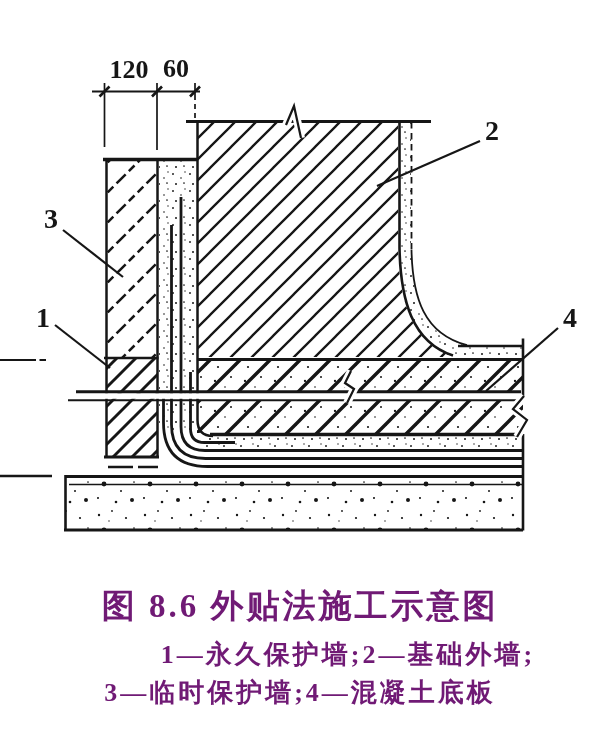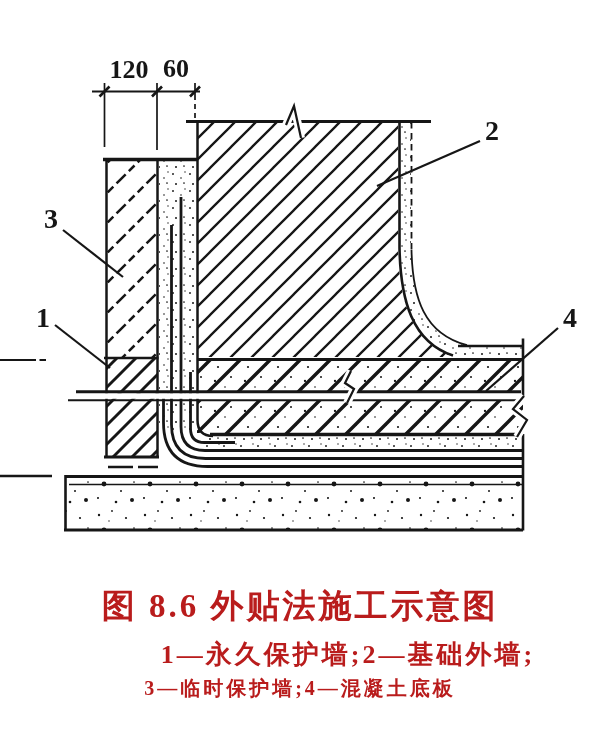--- a/index.html
+++ b/index.html
@@ -4,26 +4,26 @@
 <style>
   html,body{margin:0;padding:0;}
   body{
     width:600px;height:756px;background:#ffffff;position:relative;overflow:hidden;
     font-family:"Liberation Serif", serif;
   }
   #drawing{position:absolute;left:0;top:0;}
   .dim-text{font:600 26px "Liberation Serif", serif;fill:#161616;}
   .callout-text{font:700 28px "Liberation Serif", serif;fill:#161616;}
   .caption{
-    position:absolute;left:0;width:600px;text-align:center;color:#b91c1c;
+    position:absolute;left:0;width:600px;text-align:center;color:#701a75;
     font-family:"Liberation Serif", serif;font-weight:700;white-space:nowrap;
   }
   #fig-title{top:584px;font-size:33px;letter-spacing:3px;}
   #legend-1{top:637px;font-size:26px;letter-spacing:3px;margin-left:48px;}
-  #legend-2{top:675px;font-size:20px;letter-spacing:3px;}
+  #legend-2{top:675px;font-size:26px;letter-spacing:3px;}
 </style>
 </head>
 <body>
 
 <svg id="drawing" width="600" height="560" viewBox="0 0 600 560" xmlns="http://www.w3.org/2000/svg">
   <defs>
     <pattern id="hatchF" width="21" height="21" patternUnits="userSpaceOnUse">
       <path d="M-5,5 L5,-5 M0,21 L21,0 M16,26 L26,16" stroke="#161616" stroke-width="2.3" fill="none"></path>
     </pattern>
     <pattern id="hatchP" width="19" height="19" patternUnits="userSpaceOnUse">

